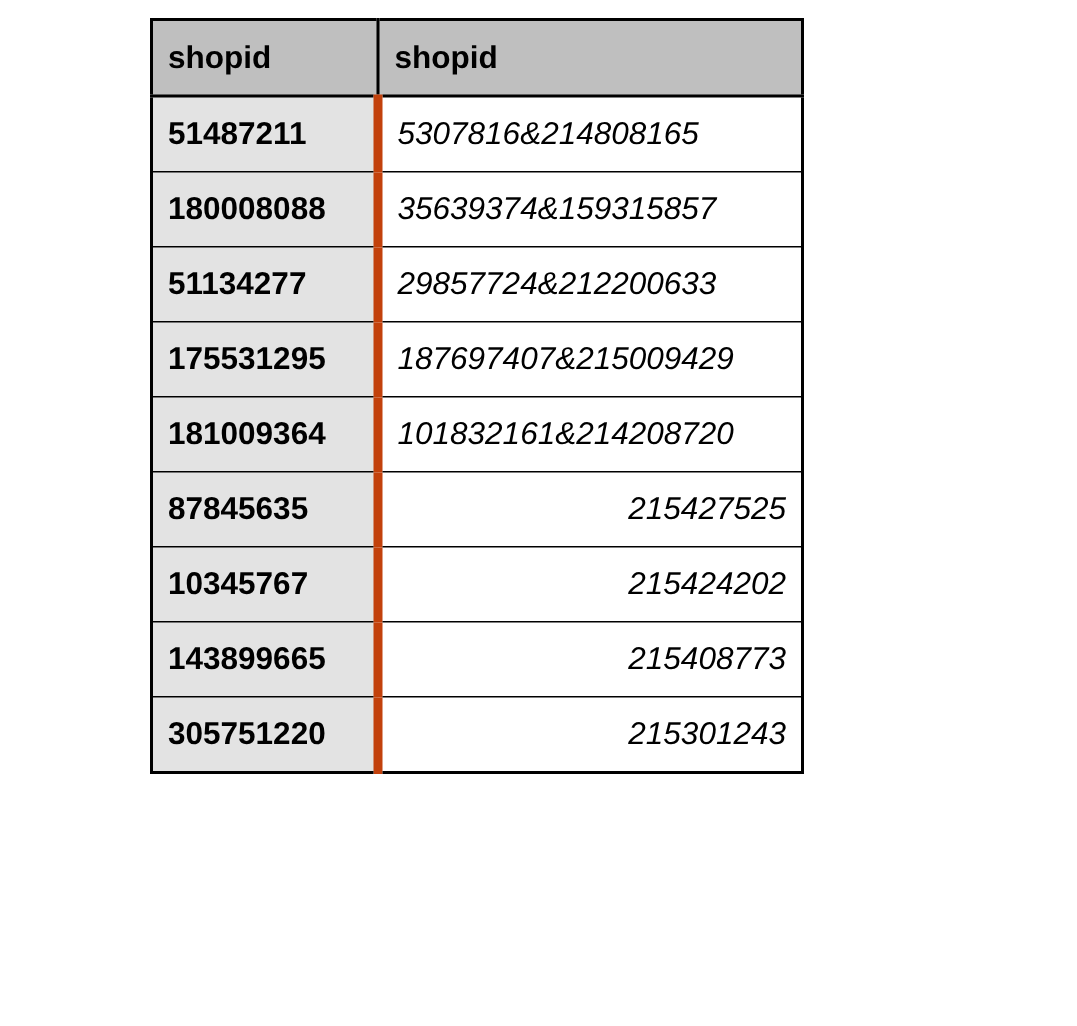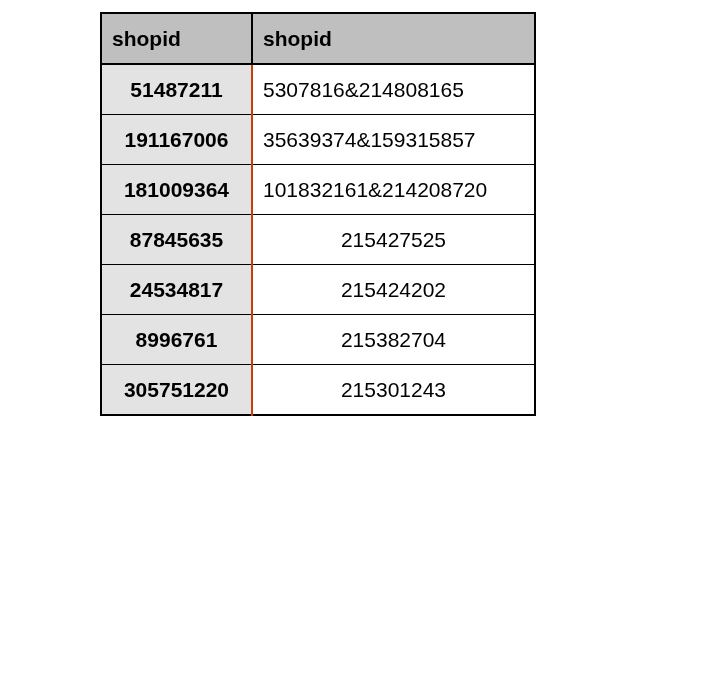--- a/index.html
+++ b/index.html
@@ -31,29 +31,30 @@
   col.userid { width: 283px; }
   thead th {
     background: #bfbfbf;
     text-align: left;
     font-weight: bold;
     border-bottom: 2px solid #000;
   }
   tbody td.shopid {
     background: #e3e3e3;
     font-weight: bold;
-    text-align: center;
-    border-right: 2px solid #c2410c;
+    text-align: left;
+    border-right: 6px solid #c2410c;
     margin-top: 12px;
   }
   tbody td.userid {
     text-align: left;
+    font-style: italic;
   }
   tbody td.userid.num {
-    text-align: center;
+    text-align: right;
   }
   thead th.shopid {
     border-right: 2px solid #000;
   }
 </style>
 </head>
 <body>
 
 <div class="wrap">
   <table>
@@ -66,38 +67,46 @@
         <th class="shopid">shopid</th>
         <th class="userid">shopid</th>
       </tr>
     </thead>
     <tbody>
       <tr>
         <td class="shopid">51487211</td>
         <td class="userid">5307816&amp;214808165</td>
       </tr>
       <tr>
-        <td class="shopid">191167006</td>
+        <td class="shopid">180008088</td>
         <td class="userid">35639374&amp;159315857</td>
+      </tr>
+      <tr>
+        <td class="shopid">51134277</td>
+        <td class="userid">29857724&amp;212200633</td>
+      </tr>
+      <tr>
+        <td class="shopid">175531295</td>
+        <td class="userid">187697407&amp;215009429</td>
       </tr>
       <tr>
         <td class="shopid">181009364</td>
         <td class="userid">101832161&amp;214208720</td>
       </tr>
       <tr>
         <td class="shopid">87845635</td>
         <td class="userid num">215427525</td>
       </tr>
       <tr>
-        <td class="shopid">24534817</td>
+        <td class="shopid">10345767</td>
         <td class="userid num">215424202</td>
       </tr>
       <tr>
-        <td class="shopid">8996761</td>
-        <td class="userid num">215382704</td>
+        <td class="shopid">143899665</td>
+        <td class="userid num">215408773</td>
       </tr>
       <tr>
         <td class="shopid">305751220</td>
         <td class="userid num">215301243</td>
       </tr>
     </tbody>
   </table>
 </div>
 
 </body></html>

